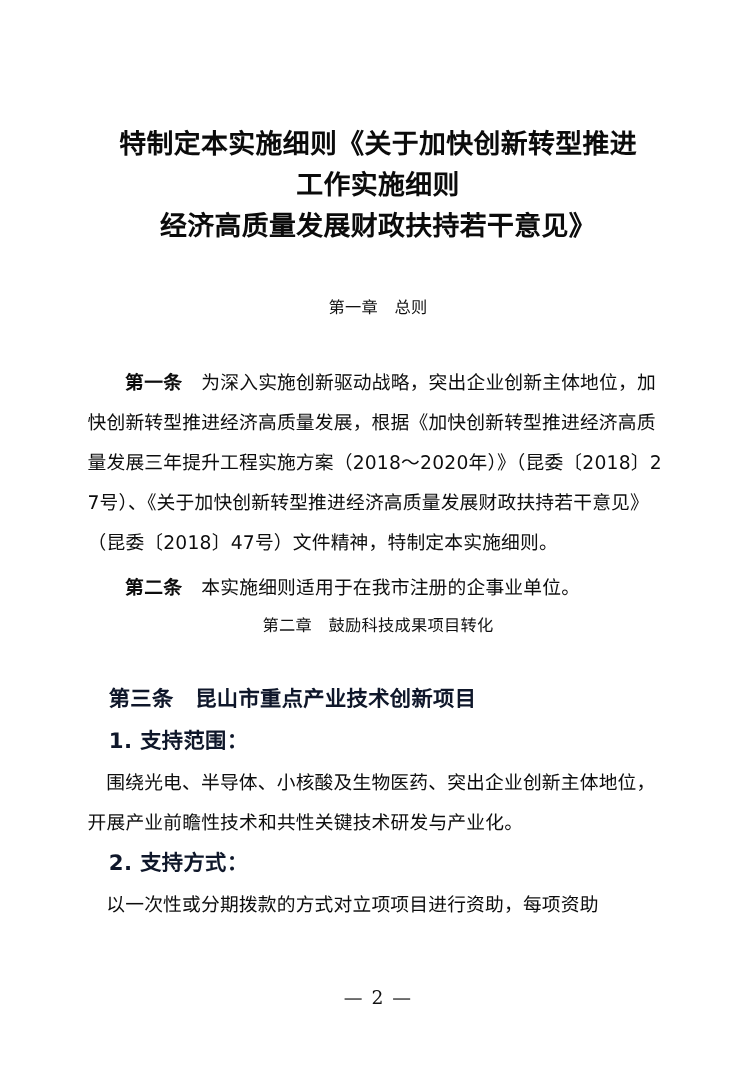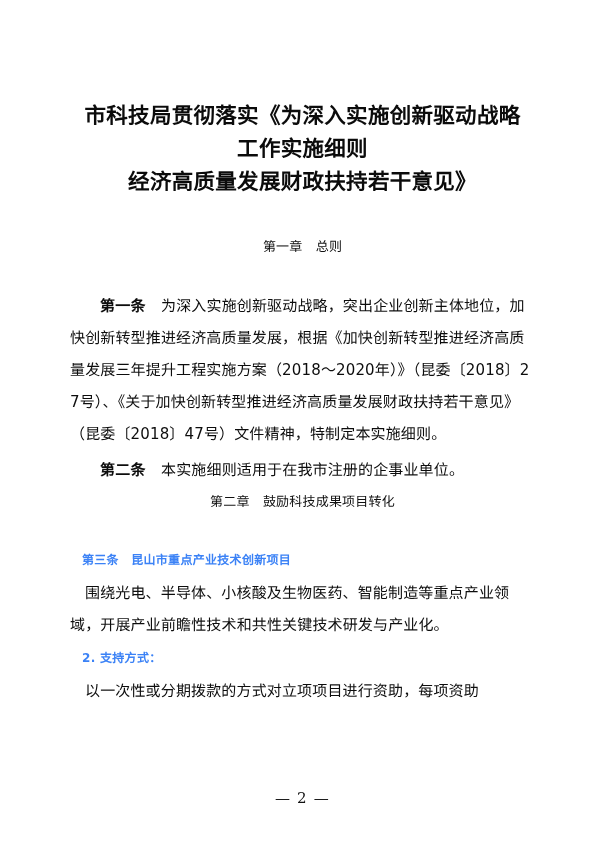--- a/index.html
+++ b/index.html
@@ -73,25 +73,25 @@
   }
   .para .lead {
     font-weight: bold;
     letter-spacing: 0.3px;
   }
   .para-article-1 { margin-top: 27px; }
   .para-article-2 { margin-top: 4px; }
 
   .bold-line {
     margin: 0;
-    font-size: 12px;
+    font-size: 17px;
     font-weight: bold;
     line-height: 32px;
     letter-spacing: 0.3px;
-    color: #3b82f6;
+    color: #0f172a;
     white-space: pre;
   }
   .article-3-heading { margin-top: 26px; }
   .subhead { margin-top: 1px; }
   .subhead-2 { margin-top: 1px; }
 
   .para-sub { margin-top: 1px; }
 
   
   .page-number {
@@ -106,37 +106,38 @@
     color: #111111;
   }
 </style>
 </head>
 <body>
 
 <div class="page">
   <div class="content">
 
     <h1 class="doc-title">
-      <span class="tline">市科技局贯彻落实《为深入实施创新驱动战略</span>
+      <span class="tline">特制定本实施细则《关于加快创新转型推进</span>
       <span class="tline">工作实施细则</span>
       <span class="tline">经济高质量发展财政扶持若干意见》</span>
     </h1>
 
     <h2 class="chapter-heading chapter-1">第一章　总则</h2>
 
     <p class="para para-article-1" style="text-indent: 2em;"><span class="lead">第一条</span><span>　为深入实施创新驱动战略，突出企业创新主体地位，加快创新转型推进经济高质量发展，根据《加快创新转型推进经济高质量发展三年提升工程实施方案（2018～2020年）》（昆委〔2018〕27号）、《关于加快创新转型推进经济高质量发展财政扶持若干意见》（昆委〔2018〕47号）文件精神，特制定本实施细则。</span></p>
 
     <p class="para para-article-2" style="text-indent: 2em;"><span class="lead">第二条</span><span>　本实施细则适用于在我市注册的企事业单位。</span></p>
 
     <h2 class="chapter-heading chapter-2">第二章　鼓励科技成果项目转化</h2>
 
     <p class="bold-line article-3-heading" style="text-indent: 1em;">第三条　昆山市重点产业技术创新项目</p>
 
+    <p class="bold-line subhead" style="text-indent: 1em;">1. 支持范围：</p>
 
-    <p class="para para-sub" style="text-indent: 1em;">围绕光电、半导体、小核酸及生物医药、智能制造等重点产业领域，开展产业前瞻性技术和共性关键技术研发与产业化。</p>
+    <p class="para para-sub" style="text-indent: 1em;">围绕光电、半导体、小核酸及生物医药、突出企业创新主体地位，开展产业前瞻性技术和共性关键技术研发与产业化。</p>
 
     <p class="bold-line subhead-2" style="text-indent: 1em;">2. 支持方式：</p>
 
     <p class="para para-sub" style="text-indent: 1em;">以一次性或分期拨款的方式对立项项目进行资助，每项资助</p>
 
   </div>
 
   <div class="page-number">— 2 —</div>
 </div>
 

